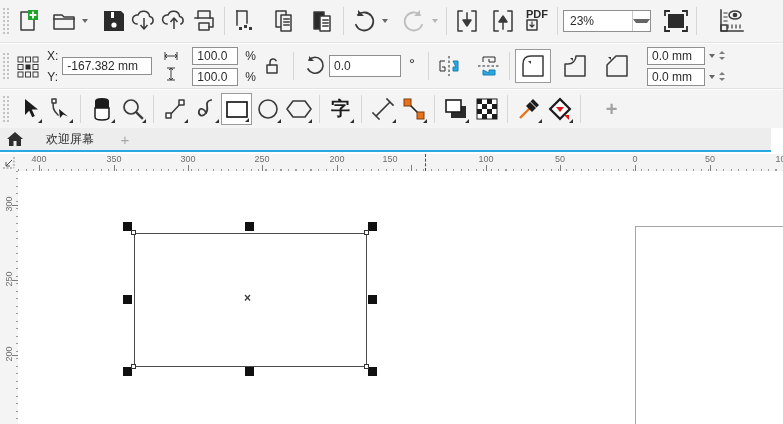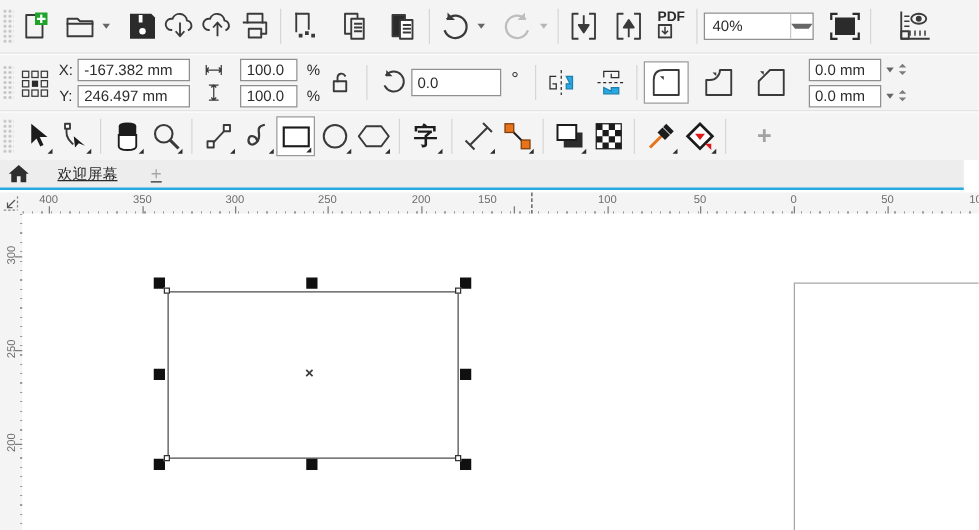--- a/index.html
+++ b/index.html
@@ -25,21 +25,21 @@
   .pct { font-size:12px; margin-left:3px; }
 
   .combo { display:flex; align-items:center; background:#fff; border:1px solid #8f8f8f; height:22px; width:88px; }
   .combo span { flex:1; padding-left:6px; }
   .combo-btn { width:18px; height:100%; border-left:1px solid #c9c9c9; display:flex; align-items:center; justify-content:center; }
 
   .tool { position:relative; width:31px; height:32px; display:flex; align-items:center; justify-content:center; flex:none; }
   .tool.selected { background:#fff; border:1px solid #9a9a9a; }
   .fly { position:absolute; right:2px; bottom:2px; width:0; height:0; border-style:solid; border-width:0 0 4px 4px; border-color:transparent transparent #2e2e2e transparent; }
 
-  #tabbar { position:absolute; top:128px; left:0; right:12px; height:24px; background:#ededed; border-bottom:2px solid #29a9e1; display:flex; align-items:stretch;text-decoration:underline; }
+  #tabbar { position:absolute; top:128px; left:0; right:12px; height:24px; background:#ededed; border-bottom:2px solid #29a9e1; display:flex; align-items:stretch; }
   .tab { display:flex; align-items:center; padding:0 16px; font-size:12px; color:#2b2b2b; }
   .tab.active { background:#cbe7f8; }
   #home-btn { width:30px; display:flex; align-items:center; justify-content:center; }
   #newtab { width:30px; display:flex; align-items:center; justify-content:center; color:#a8a8a8; font-size:15px; }
 
   #ruler-corner { position:absolute; top:154px; left:0; width:18px; height:17px; background:#f4f4f4; display:flex; align-items:center; justify-content:center; }
   #ruler-h { position:absolute; top:154px; left:18px; right:0; height:17px; background:#f4f4f4;
              background-image:repeating-linear-gradient(to right,#9b9b9b 0 1px,transparent 1px 7.5px);
              background-size:100% 2px; background-position:0 bottom; background-repeat:no-repeat; }
   .hnum { position:absolute; top:0; width:28px; text-align:center; font-size:9px; color:#6e6e6e; }
@@ -188,21 +188,21 @@
         <svg class="ic" width="12" height="12" viewBox="0 0 12 12">
           <rect x="1" y="1" width="10" height="10"></rect>
             <path d="M6 3v5 M4 6l2 2 2-2" stroke-width="1.2"></path>
         </svg>
       </div>
     </div>
 
     <div class="sep"></div>
 
     <div class="combo">
-      <span>40%</span>
+      <span>23%</span>
       <div class="combo-btn">
           <span class="dd" style="margin:0"></span>
         </div>
     </div>
 
     <div class="tb" style="margin-left:10px">
       <svg width="28" height="26" viewBox="0 0 28 26">
         <path d="M3 8V3h5 M25 8V3h-5 M3 18v5h5 M25 18v5h-5" stroke="#2b2b2b" stroke-width="1.8" fill="none"></path>
         <rect x="6" y="6" width="16" height="14" fill="#2b2b2b"></rect>
       </svg>
@@ -240,23 +240,20 @@
       </svg>
     </div>
 
     <div class="lblcol">
       <span>X:</span>
       <span>Y:</span>
     </div>
     <div class="col2">
       <div class="field" style="width:90px">
           <span>-167.382 mm</span>
-        </div>
-      <div class="field" style="width:90px">
-          <span>246.497 mm</span>
         </div>
     </div>
 
     <div class="lblcol" style="margin-left:12px">
       <svg width="14" height="8" viewBox="0 0 14 8">
         <path d="M1 0v8 M13 0v8 M1 4h12 M3 2 1 4l2 2 M11 2l2 2-2 2" stroke="#3a3a3a" fill="none"></path>
       </svg>
       <svg width="8" height="14" viewBox="0 0 8 14">
         <path d="M0 1h8 M0 13h8 M4 1v12 M2 3 4 1l2 2 M2 11l2 2 2-2" stroke="#3a3a3a" fill="none"></path>
       </svg>

